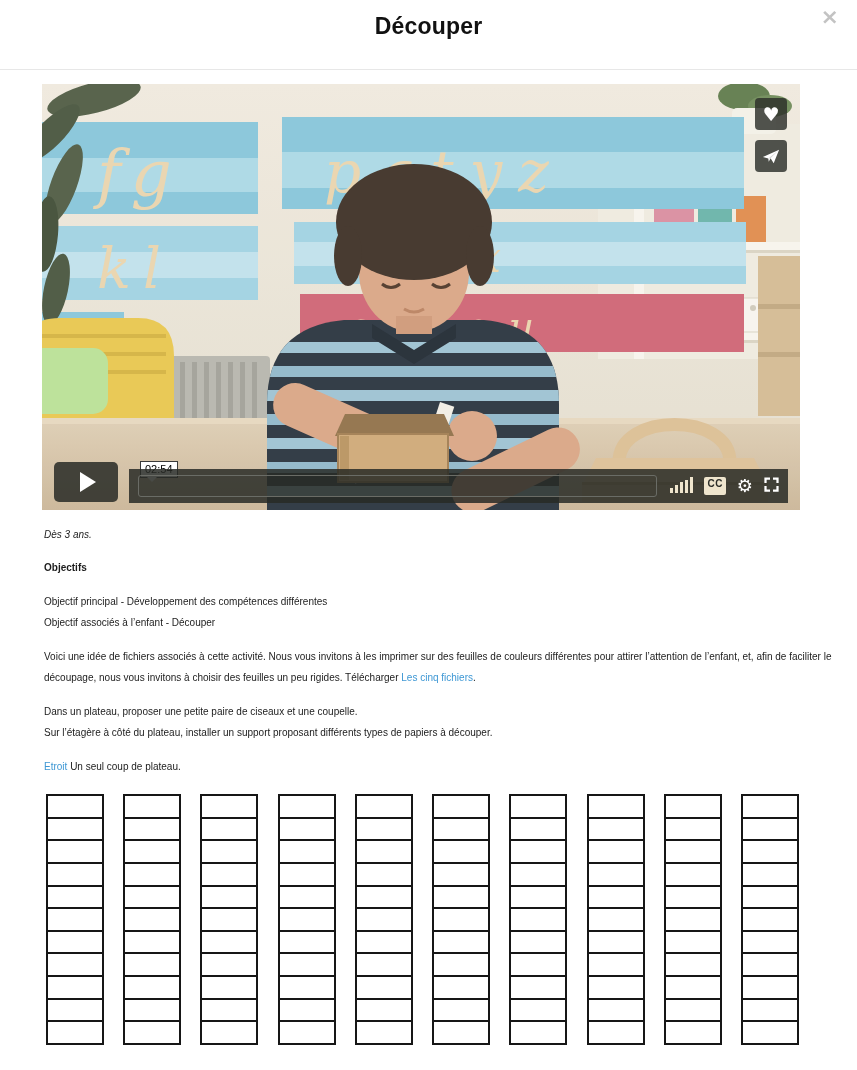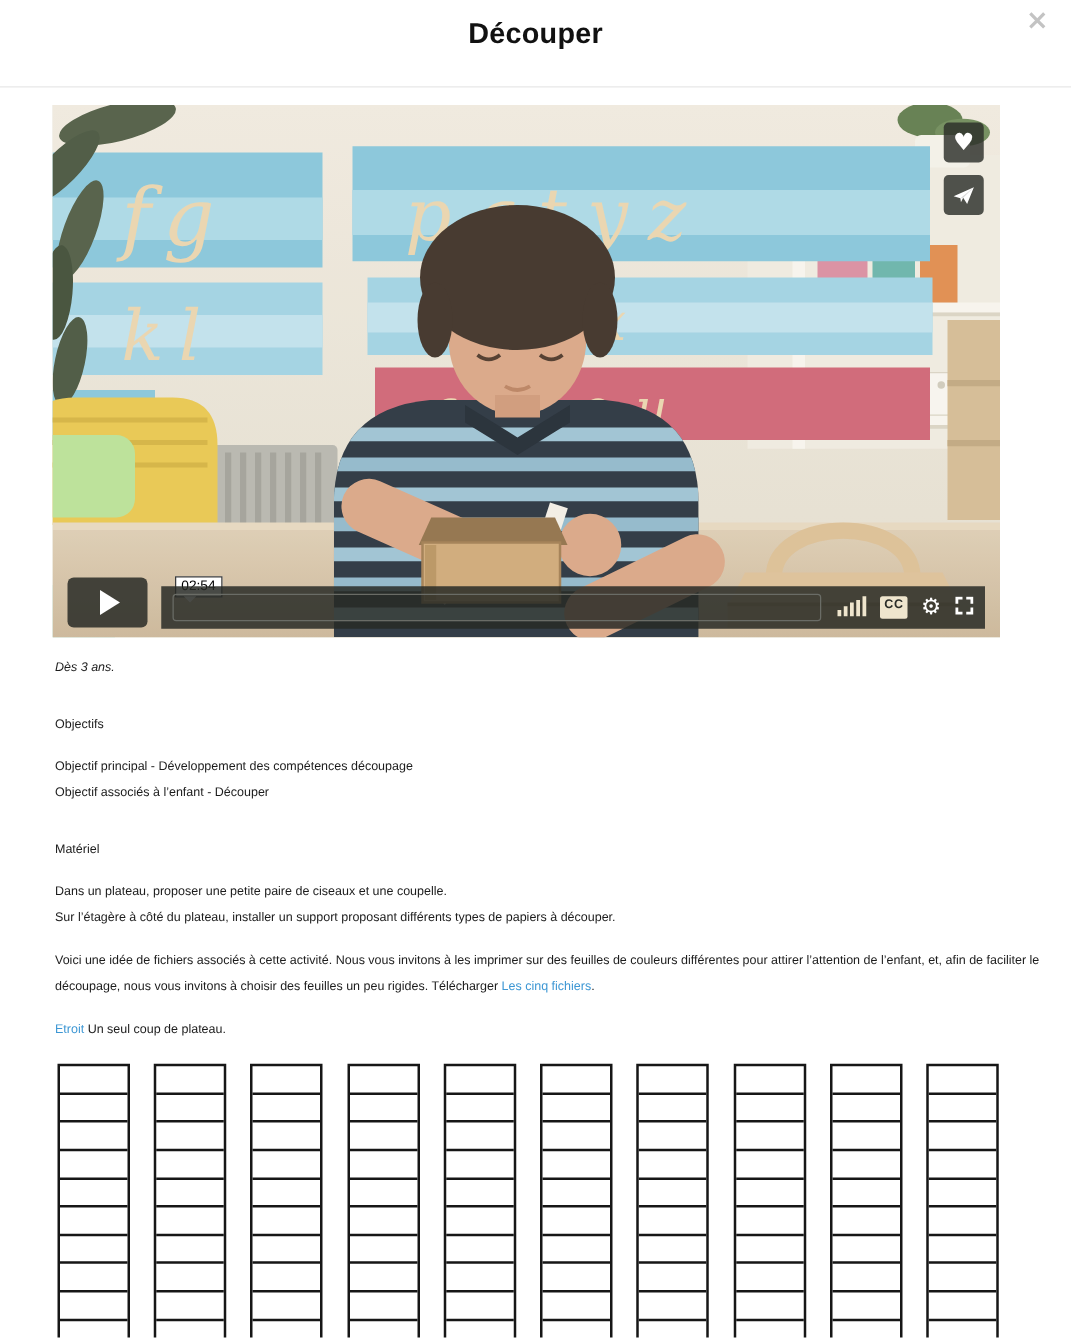--- a/index.html
+++ b/index.html
@@ -55,21 +55,21 @@
   .time-tip { position:absolute; left:98px; bottom:32px; background:#fff;
               border:1px solid #3a3a3a; font-size:11px; color:#000;
               padding:1px 4px 2px; }
   .time-tip::after { content:""; position:absolute; left:6px; bottom:-5px;
               border-left:5px solid transparent; border-right:5px solid transparent;
               border-top:5px solid #fff; }
 
   
   .modal-body p { font-size:10px; line-height:21px; margin-top:13px; }
   p.age { font-style:italic; margin-top:14px; }
-  p.h   { font-weight:normal; margin-top:24px; }
+  p.h   { font-weight:bold; margin-top:12px; }
   a.lnk { color:#3d97d4; text-decoration:none; cursor:pointer; }
 
   
   .strips-grid { display:flex; justify-content:space-between; width:753px;
                  margin:17px 0 0 2px; }
   .strip { width:58px; height:251px; border:2px solid #161616; background:#fff;
            display:flex; flex-direction:column; }
   .strip-cell { flex:1; border-top:2px solid #161616; }
   .strip-cell:first-child { border-top:none; }
 </style>
@@ -244,36 +244,35 @@
             <path d="M2 8 V2 H8 M12 2 H18 V8 M18 12 V18 H12 M8 18 H2 V12" fill="none" stroke="#fff" stroke-width="3"></path>
           </svg>
         </div>
       </div>
     </div>
 
     <p class="age">Dès 3 ans.</p>
 
     <p class="h">Objectifs</p>
     <p>
-      <span>Objectif principal - Développement des compétences découpage</span><br>
+      <span>Objectif principal - Développement des compétences différentes</span><br>
       <span>Objectif associés à l’enfant - Découper</span>
     </p>
 
-    <p class="h">Matériel</p>
+    <p>
+      <span>Voici une idée de fichiers associés à cette activité. Nous vous invitons à les imprimer sur des feuilles de couleurs différentes pour attirer l’attention de l’enfant, et, afin de faciliter le découpage, nous vous invitons à choisir des feuilles un peu rigides. Télécharger</span>
+      <a class="lnk">Les cinq fichiers</a><span>.</span>
+    </p>
+
     <p>
       <span>Dans un plateau, proposer une petite paire de ciseaux et une coupelle.</span><br>
       <span>Sur l’étagère à côté du plateau, installer un support proposant différents types de papiers à découper.</span>
     </p>
 
     <p>
-      <span>Voici une idée de fichiers associés à cette activité. Nous vous invitons à les imprimer sur des feuilles de couleurs différentes pour attirer l’attention de l’enfant, et, afin de faciliter le découpage, nous vous invitons à choisir des feuilles un peu rigides. Télécharger</span>
-      <a class="lnk">Les cinq fichiers</a><span>.</span>
-    </p>
-
-    <p>
       <a class="lnk">Etroit</a>
       <span>Un seul coup de plateau.</span>
     </p>
 
     <div class="strips-grid">
         <div class="strip">
           <div class="strip-cell"></div>
           <div class="strip-cell"></div>
           <div class="strip-cell"></div>
           <div class="strip-cell"></div>

